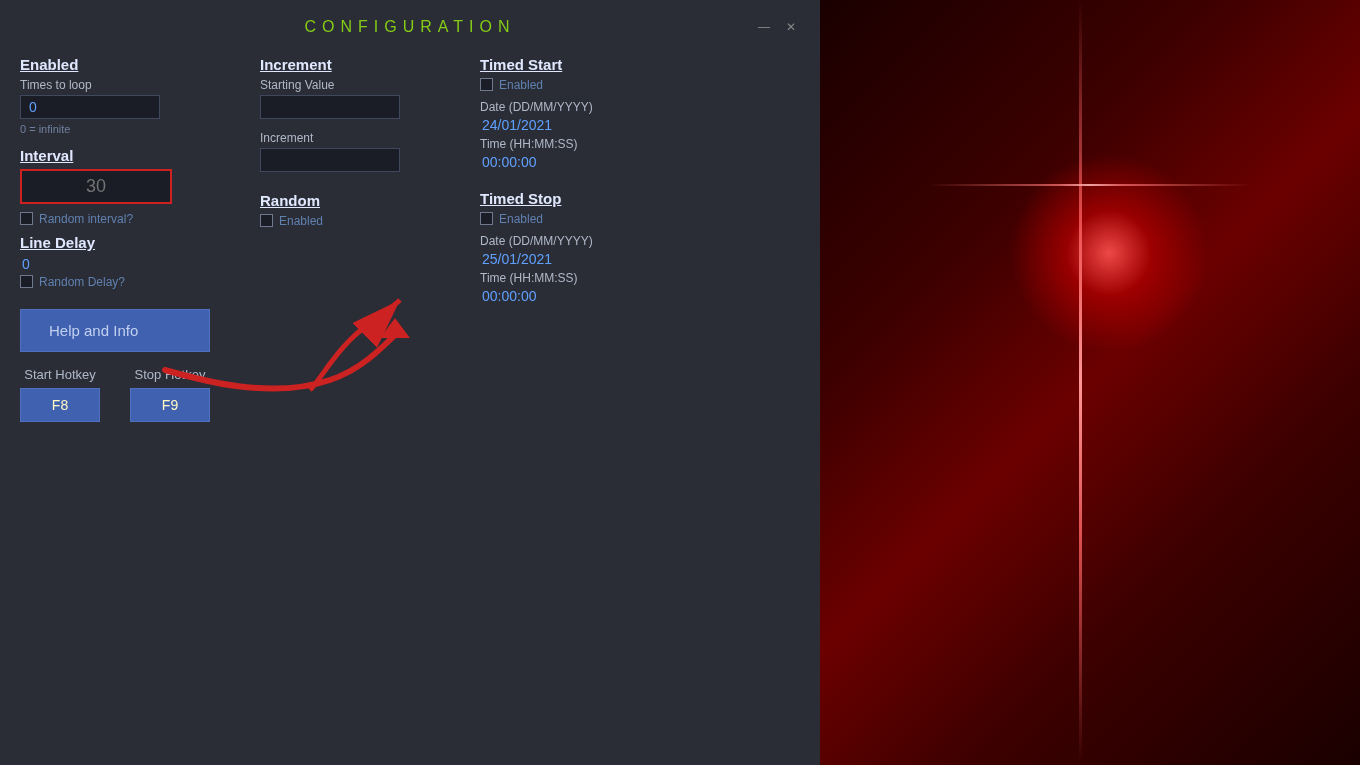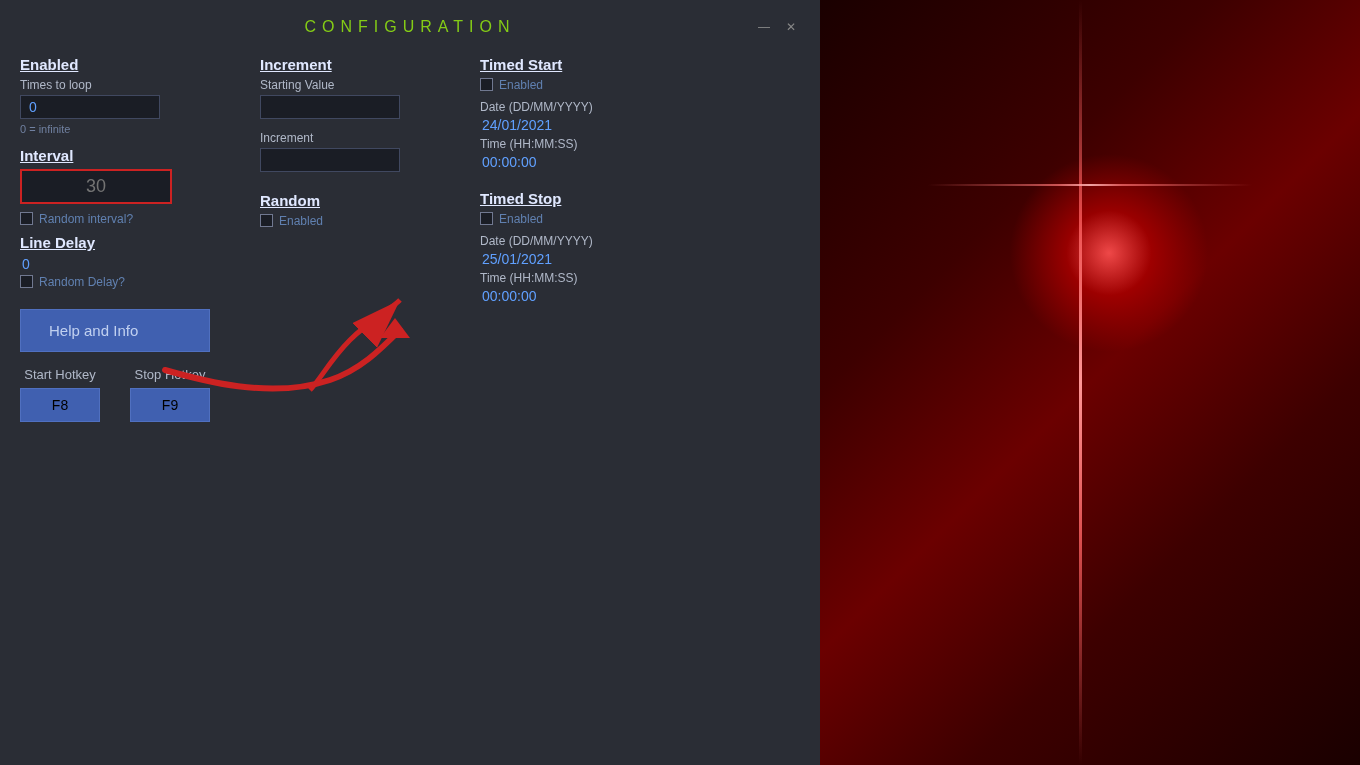--- a/index.html
+++ b/index.html
@@ -215,21 +215,21 @@
     }
 
     .hotkey-label {
       color: #b0b8c8;
       font-size: 13px;
     }
 
     .hotkey-btn {
       background: #4060b0;
       border: 1px solid #5070c0;
-      color: #000000;
+      color: #fef9c3;
       font-size: 14px;
       padding: 8px 24px;
       cursor: pointer;
       min-width: 80px;
       text-align: center;
     }
 
     
     .arrow-overlay {
       position: absolute;

